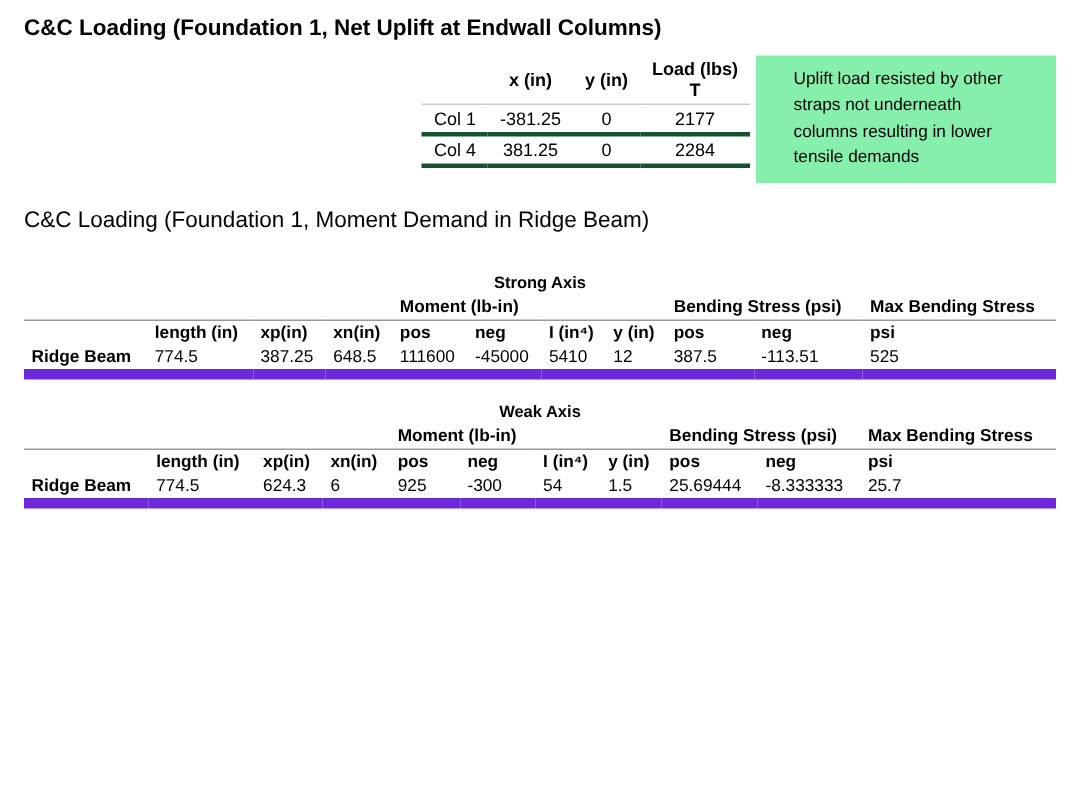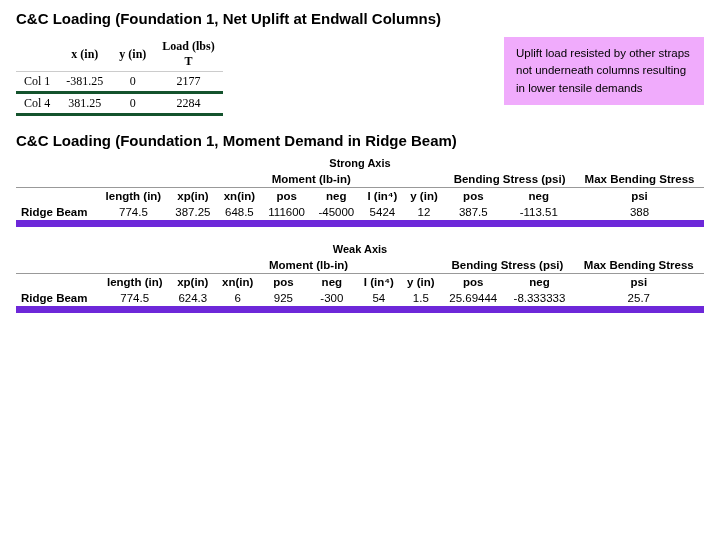--- a/index.html
+++ b/index.html
@@ -18,69 +18,68 @@
       margin-bottom: 10px;
     }
     .top-section {
       display: flex;
       align-items: flex-start;
       margin-bottom: 16px;
     }
     .top-table-wrapper {
       flex: 1;
       display: flex;
-      justify-content: flex-start;
-      font-family: Liberation Serif, serif;
+      justify-content: flex-end;
     }
     .top-table {
       border-collapse: collapse;
       font-size: 12px;
     }
     .top-table td, .top-table th {
       padding: 2px 8px;
       text-align: center;
     }
     .top-table .header-row td {
       font-weight: bold;
       border-bottom: 1px solid #ccc;
     }
     .top-table .data-row td {
       border-bottom: 3px solid #14532d;
     }
     .callout {
-      background: #f0abfc;
+      background: #86efac;
       border: none;
-      padding: 8px 12px;
+      padding: 8px 25px;
       font-size: 11.5px;
       line-height: 1.5;
       max-width: 200px;
-      margin-left: 23px;
+      margin-left: 4px;
     }
     h3 {
       font-size: 15px;
-      font-weight: bold;
-      margin-bottom: 8px;
+      font-weight: normal;
+      margin-bottom: 28px;
     }
     .data-section {
       margin-bottom: 16px;
     }
     .axis-label {
       text-align: center;
       font-weight: bold;
       font-size: 11px;
       margin-bottom: 2px;
     }
     .main-table {
       border-collapse: collapse;
       font-size: 11.5px;
       width: 100%;
     }
     .main-table td, .main-table th {
       padding: 2px 5px;
-      text-align: center;
+      text-align: left;
       white-space: nowrap;
     }
     .main-table .group-header td {
       font-weight: bold;
       border-bottom: 1px solid #999;
     }
     .main-table .sub-header td {
       font-weight: bold;
     }
     .main-table .data-row td {
@@ -155,25 +154,25 @@
           <td>neg</td>
           <td>psi</td>
         </tr>
         <tr class="data-row">
           <td class="label-col">Ridge Beam</td>
           <td>774.5</td>
           <td>387.25</td>
           <td>648.5</td>
           <td>111600</td>
           <td>-45000</td>
-          <td>5424</td>
+          <td>5410</td>
           <td>12</td>
           <td>387.5</td>
           <td>-113.51</td>
-          <td>388</td>
+          <td>525</td>
         </tr>
       </tbody>
   </table>
 </div>
 
 <div class="data-section">
   <div class="axis-label">Weak Axis</div>
   <table class="main-table">
     <tbody id="weak-axis-tbody">
 

